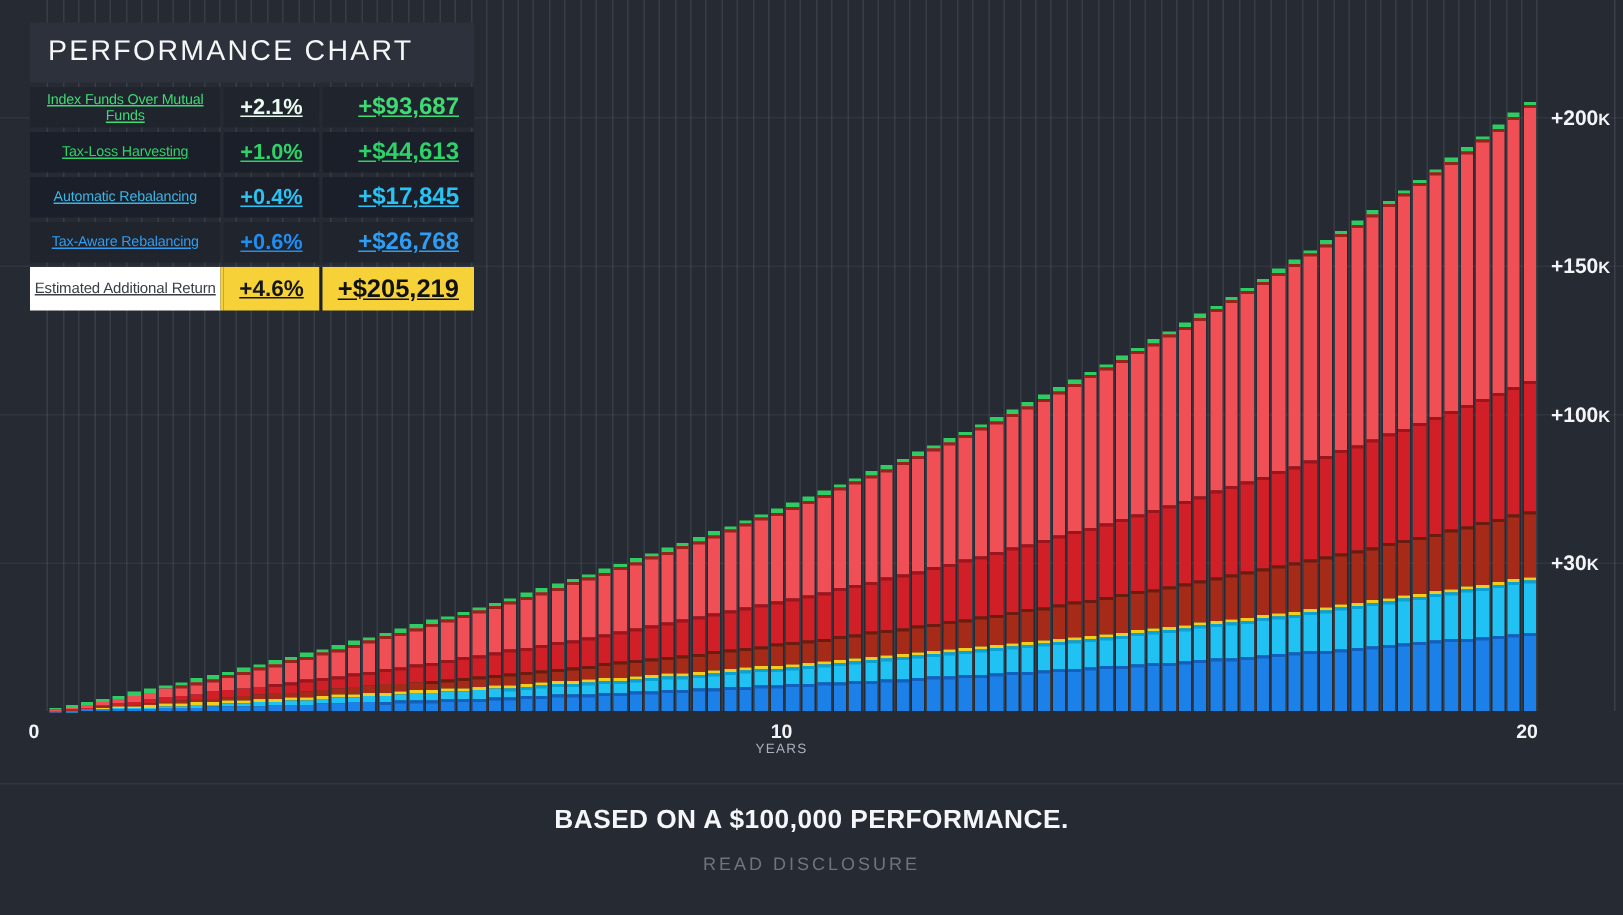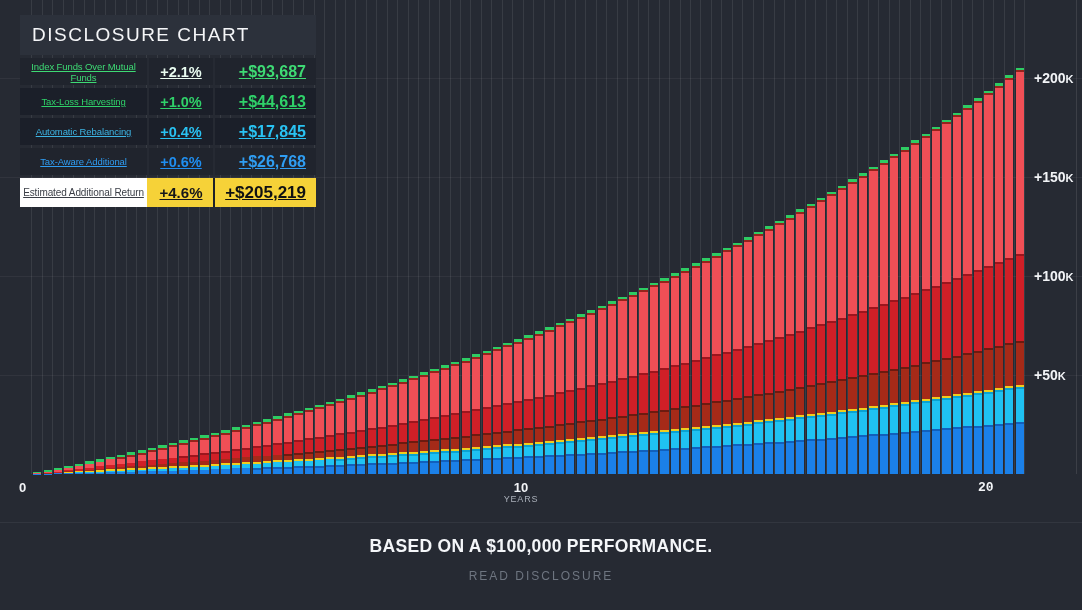--- a/index.html
+++ b/index.html
@@ -1009,25 +1009,25 @@
         <div class="seg" style="height: 43.68px; background: rgb(165, 42, 24); border-top: 2px solid rgb(109, 26, 15);"></div>
         <div class="seg" style="height: 2px; background: rgb(240, 205, 30);"></div>
         <div class="seg" style="height: 34.94px; background: rgb(31, 194, 242); border-top: 2px solid rgb(10, 162, 210);"></div>
         <div class="seg" style="height: 52.41px; background: rgb(27, 128, 232); border-top: 2px solid rgb(17, 96, 189);"></div>
       </div>
     </div>
   <div id="ylabels">
       <div class="ylab" style="top: 70px;"><span>+200</span><span class="k">K</span></div>
       <div class="ylab" style="top: 169px;"><span>+150</span><span class="k">K</span></div>
       <div class="ylab" style="top: 268px;"><span>+100</span><span class="k">K</span></div>
-      <div class="ylab" style="top: 367px;"><span>+50</span><span class="k">K</span></div>
+      <div class="ylab" style="top: 367px;"><span>+30</span><span class="k">K</span></div>
     </div>
 
   <div class="legend">
-    <div class="legend-title">DISCLOSURE CHART</div>
+    <div class="legend-title">PERFORMANCE CHART</div>
     <div id="legend-rows">
         <div class="lrow">
           <div class="cell lab" style="color: rgb(62, 218, 116); background: rgb(32, 36, 45);">Index Funds Over Mutual Funds</div>
           <div class="gap"></div>
           <div class="cell pct" style="color: rgb(233, 252, 240); background: rgb(32, 36, 45);">+2.1%</div>
           <div class="gap"></div>
           <div class="cell val" style="color: rgb(62, 218, 116); background: rgb(32, 36, 45);">+$93,687</div>
         </div>
         <div class="lrow">
           <div class="cell lab" style="color: rgb(47, 209, 105); background: rgb(27, 31, 41);">Tax-Loss Harvesting</div>
@@ -1037,37 +1037,37 @@
           <div class="cell val" style="color: rgb(47, 209, 105); background: rgb(27, 31, 41);">+$44,613</div>
         </div>
         <div class="lrow">
           <div class="cell lab" style="color: rgb(61, 181, 228); background: rgb(27, 31, 41);">Automatic Rebalancing</div>
           <div class="gap"></div>
           <div class="cell pct" style="color: rgb(41, 194, 242); background: rgb(27, 31, 41);">+0.4%</div>
           <div class="gap"></div>
           <div class="cell val" style="color: rgb(41, 194, 242); background: rgb(27, 31, 41);">+$17,845</div>
         </div>
         <div class="lrow">
-          <div class="cell lab" style="color: rgb(47, 157, 242); background: rgb(32, 36, 45);">Tax-Aware Additional</div>
+          <div class="cell lab" style="color: rgb(47, 157, 242); background: rgb(32, 36, 45);">Tax-Aware Rebalancing</div>
           <div class="gap"></div>
           <div class="cell pct" style="color: rgb(31, 142, 240); background: rgb(32, 36, 45);">+0.6%</div>
           <div class="gap"></div>
           <div class="cell val" style="color: rgb(47, 157, 242); background: rgb(32, 36, 45);">+$26,768</div>
         </div>
         <div class="lrow trow">
           <div class="cell lab" style="background: rgb(255, 255, 255);">Estimated Additional Return</div>
           <div class="gap" style="background: rgb(246, 210, 56);"></div>
           <div class="cell pct" style="background: rgb(246, 210, 56);">+4.6%</div>
           <div class="gap" style="background: rgb(30, 33, 40);"></div>
           <div class="cell val" style="background: rgb(246, 210, 56);">+$205,219</div>
         </div>
       </div>
   </div>
 
   <div class="xlab" style="left:19px;top:480px;">0</div>
   <div class="xlab" style="left:481px;top:480px;width:80px;text-align:center;">10</div>
   <div class="xlab-years" style="left:481px;top:494px;width:80px;text-align:center;">YEARS</div>
-  <div class="xlab" style="left:978px;top:480px;width:80px;font-family:Liberation Mono, monospace;">20</div>
+  <div class="xlab" style="left:978px;top:480px;width:80px;text-align:center;">20</div>
 
   <div class="footer-divider"></div>
   <div class="footer-headline">BASED ON A $100,000 PERFORMANCE.</div>
   <div class="footer-link">READ DISCLOSURE</div>
 </div>
 
 </body></html>

